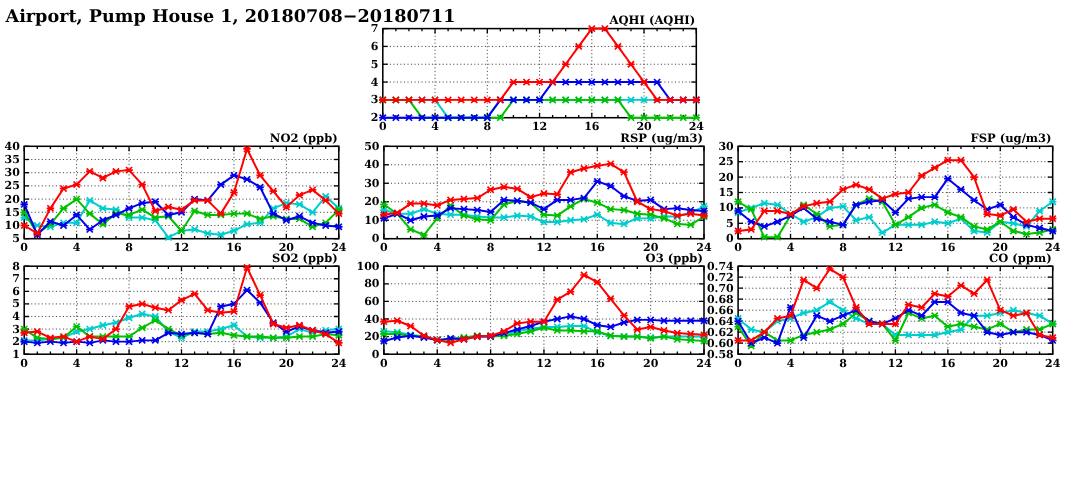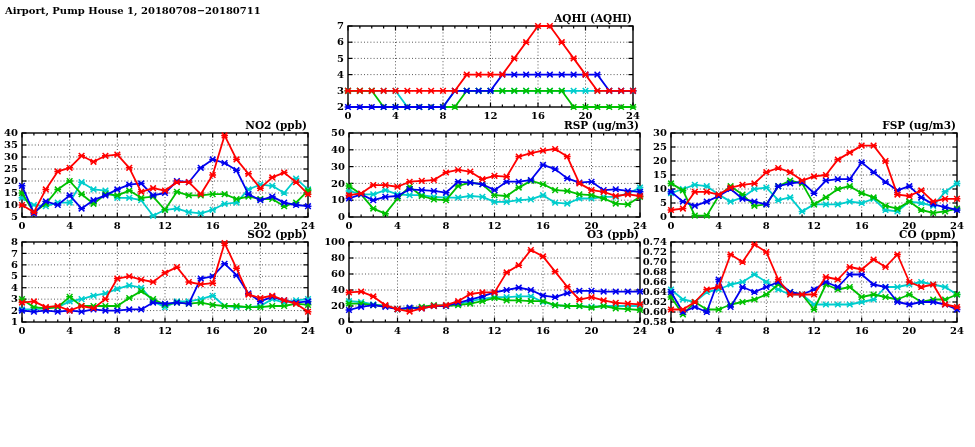--- a/index.html
+++ b/index.html
@@ -1,18 +1,18 @@
 <!DOCTYPE html>
 <html><head>
 <meta charset="utf-8">
 <style>
   html,body{margin:0;padding:0;background:#ffffff;}
   #page{position:relative;width:975px;height:447px;background:#fff;overflow:hidden;
         font-family:"DejaVu Serif", serif;}
-  #page-title{position:absolute;left:5px;top:5px;font-size:10px;font-weight:bold;color:#000;
+  #page-title{position:absolute;left:5px;top:5px;font-size:16px;font-weight:bold;color:#000;
               letter-spacing:0px;white-space:nowrap;}
   .chart{position:absolute;}
   .chart svg{position:absolute;left:0;top:0;overflow:visible;}
 </style>
 </head>
 <body>
 
 <div id="page">
   <div id="page-title">Airport, Pump House 1, 20180708−20180711</div>
 

